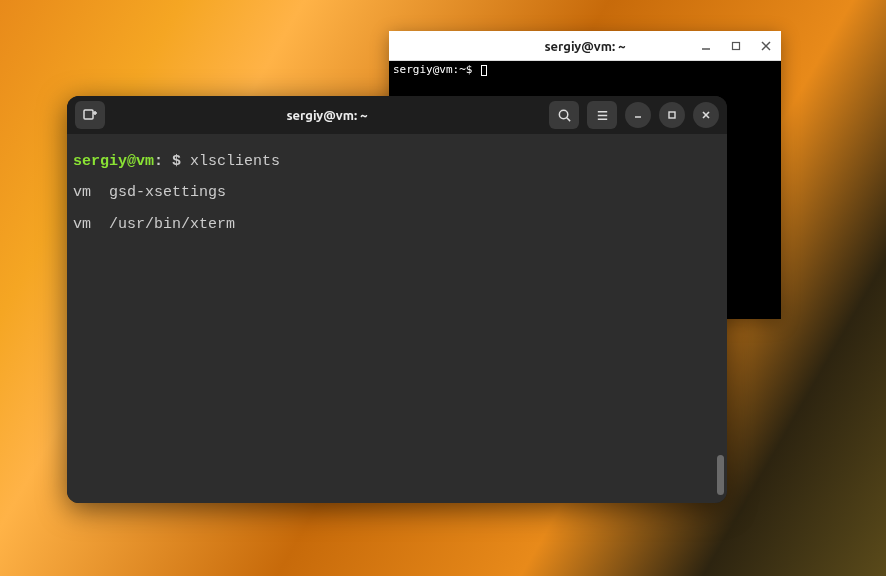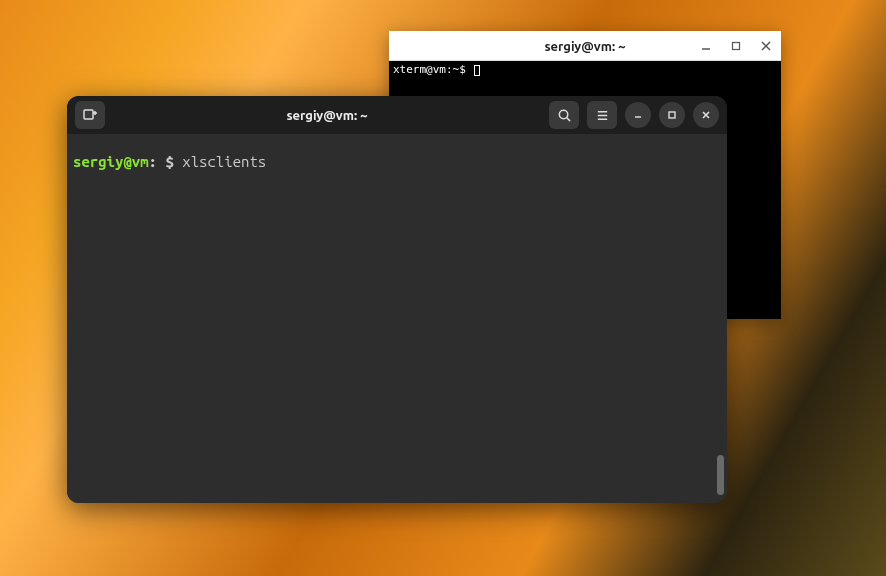--- a/index.html
+++ b/index.html
@@ -130,21 +130,21 @@
     font-family: "Ubuntu Mono", "DejaVu Sans Mono", monospace;
     font-size: 15px;
     line-height: 1.05;
     color: #ccc;
     position: relative;
     white-space: pre;
   }
   .prompt-user { color: #8ae234; font-weight: bold; }
   .prompt-colon { color: #ccc; font-weight: bold; }
   .prompt-path { color: #729fcf; font-weight: bold; }
-  .gterm-line { white-space: pre; }
+  .gterm-line { white-space: pre; font-family: Liberation Mono, monospace; }
   .gterm-scrollbar {
     position: absolute;
     right: 3px;
     bottom: 8px;
     width: 7px;
     height: 40px;
     background: #6a6a6a;
     border-radius: 4px;
   }
 </style>
@@ -167,21 +167,21 @@
       </div>
       <div class="xterm-ctrl">
         <svg width="10" height="10" viewBox="0 0 10 10">
             <line x1="1" y1="1" x2="9" y2="9" stroke="#555" stroke-width="1.5"></line>
             <line x1="9" y1="1" x2="1" y2="9" stroke="#555" stroke-width="1.5"></line>
           </svg>
       </div>
     </div>
   </div>
   <div class="xterm-body">
-    <span class="xterm-prompt">xterm@vm:~$ </span><span class="xterm-cursor"></span>
+    <span class="xterm-prompt">sergiy@vm:~$ </span><span class="xterm-cursor"></span>
   </div>
 </div>
 
 <div class="gterm-window">
   <div class="gterm-headerbar">
     <div class="hb-btn">
       <svg width="16" height="16" viewBox="0 0 16 16" fill="none" stroke="#ddd" stroke-width="1.5">
         <rect x="2" y="3" width="9" height="9" rx="1"></rect>
         <line x1="11" y1="6" x2="15" y2="6"></line>
         <line x1="13" y1="4" x2="13" y2="8"></line>
@@ -215,15 +215,17 @@
       <div class="hb-btn circ">
         <svg width="12" height="12" viewBox="0 0 12 12" stroke="#ddd" stroke-width="1.6">
             <line x1="3" y1="3" x2="9" y2="9"></line>
             <line x1="9" y1="3" x2="3" y2="9"></line>
           </svg>
       </div>
     </div>
   </div>
   <div class="gterm-body">
 <div class="gterm-line"><span class="prompt-user">sergiy@vm</span><span class="prompt-colon">:</span><span class="prompt-path"> </span><span class="prompt-colon">$ </span><span>xlsclients</span></div>
+<div class="gterm-line">vm  gsd-xsettings</div>
+<div class="gterm-line">vm  /usr/bin/xterm</div>
     <div class="gterm-scrollbar"></div>
   </div>
 </div>
 
 </body></html>

